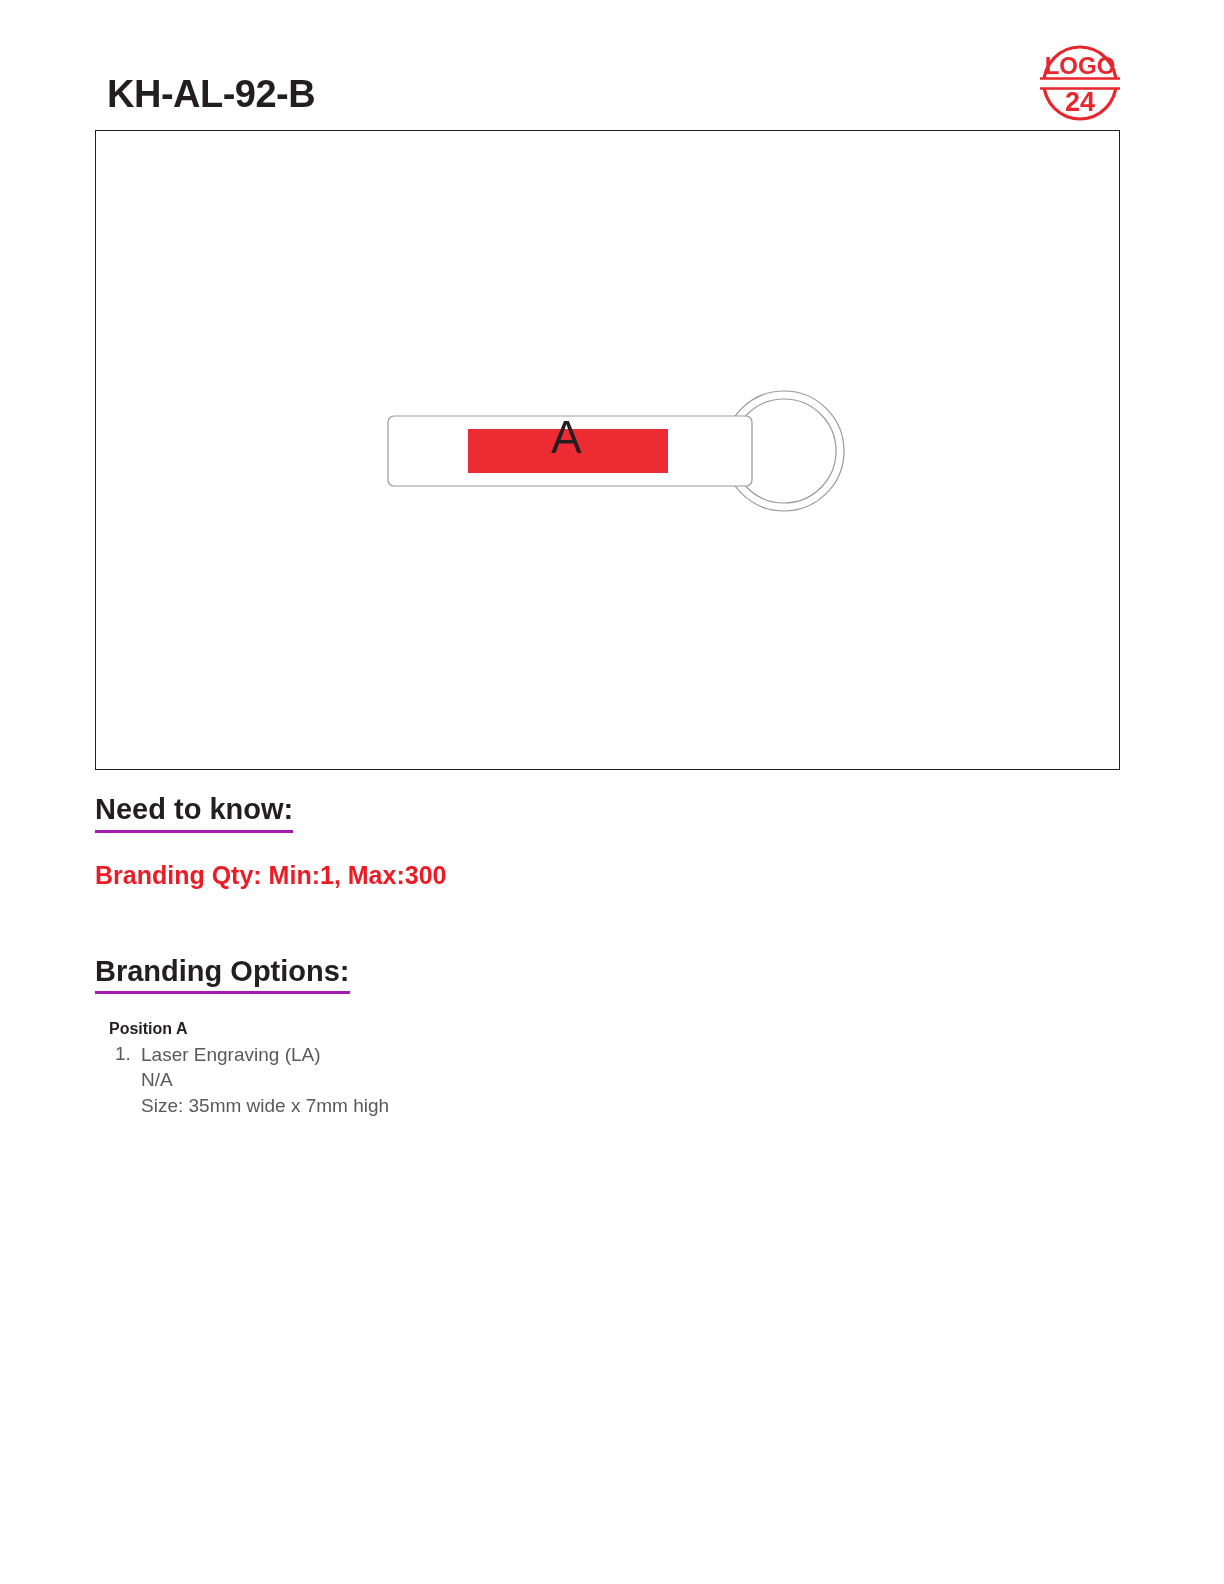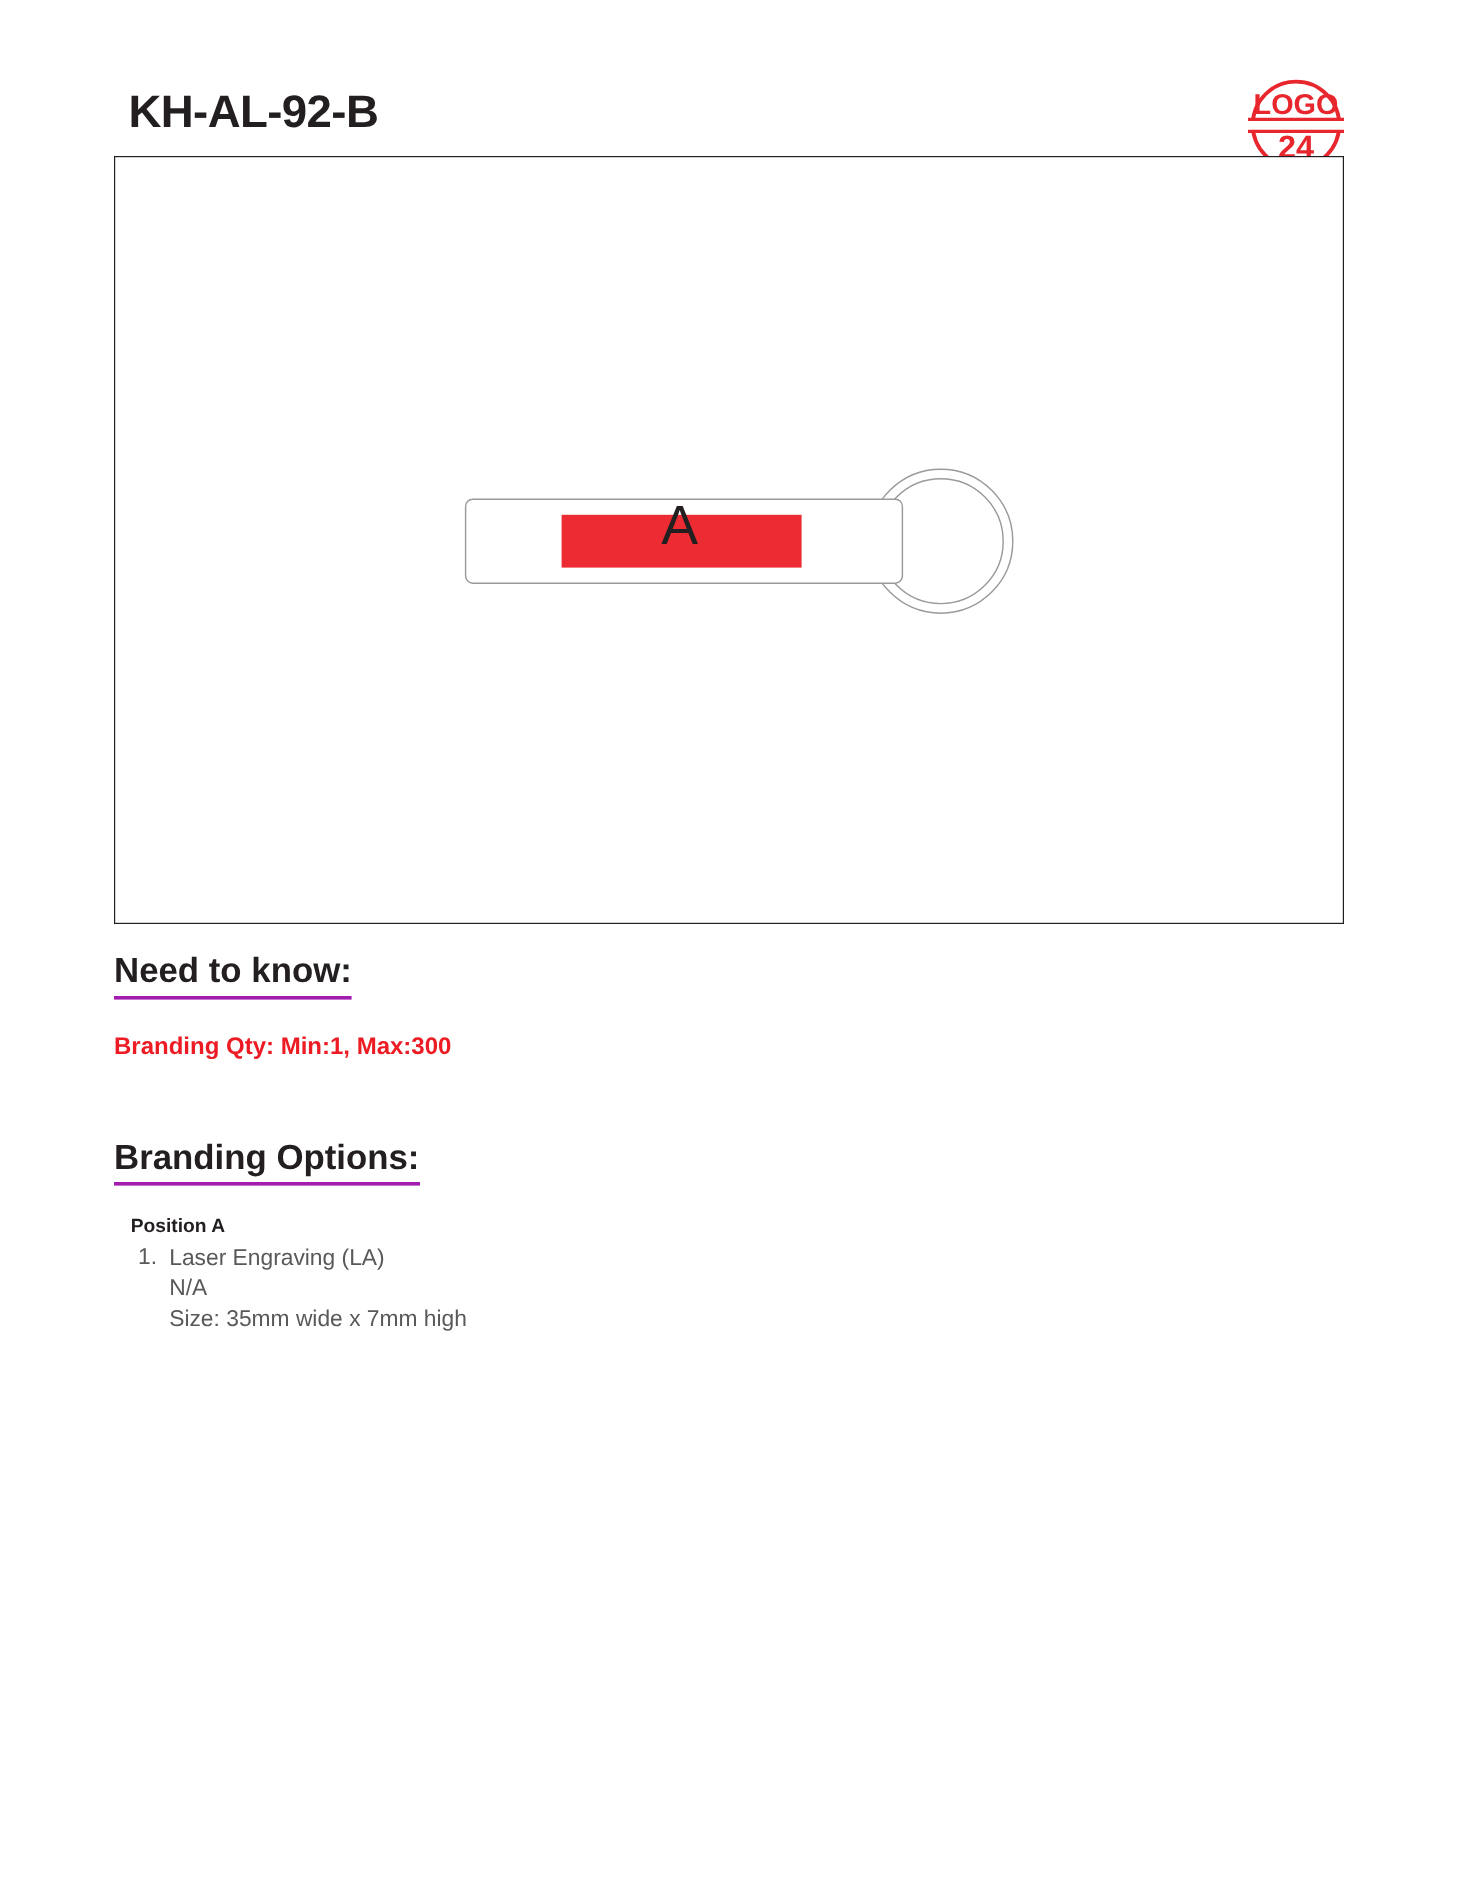--- a/index.html
+++ b/index.html
@@ -42,21 +42,21 @@
     color: #6d6e71;
     line-height: 1.15;
     margin: 10px 0 0 0;
     letter-spacing: -0.2px;
   }
 
   
   .logo {
     position: absolute;
     right: 0;
-    top: 64px;
+    top: 43px;
     width: 98px;
     height: 80px;
   }
   .logo svg { display: block; }
 
   
   .artwork-frame {
     margin-top: 14px;
     width: 1025px;
     height: 640px;
@@ -92,21 +92,21 @@
     border-bottom: 3px solid #a21caf;
     padding-bottom: 3px;
     margin: 0;
     line-height: 1.2;
   }
   .need-to-know {
     margin-top: 22px;
   }
   .branding-qty {
     margin-top: 28px;
-    font-size: 20px;
+    font-size: 25px;
     font-weight: bold;
     color: #ed1c24;
     letter-spacing: 0px;
   }
   .branding-options {
     margin-top: 64px;
   }
   .position-block {
     margin-top: 26px;
     padding-left: 14px;

